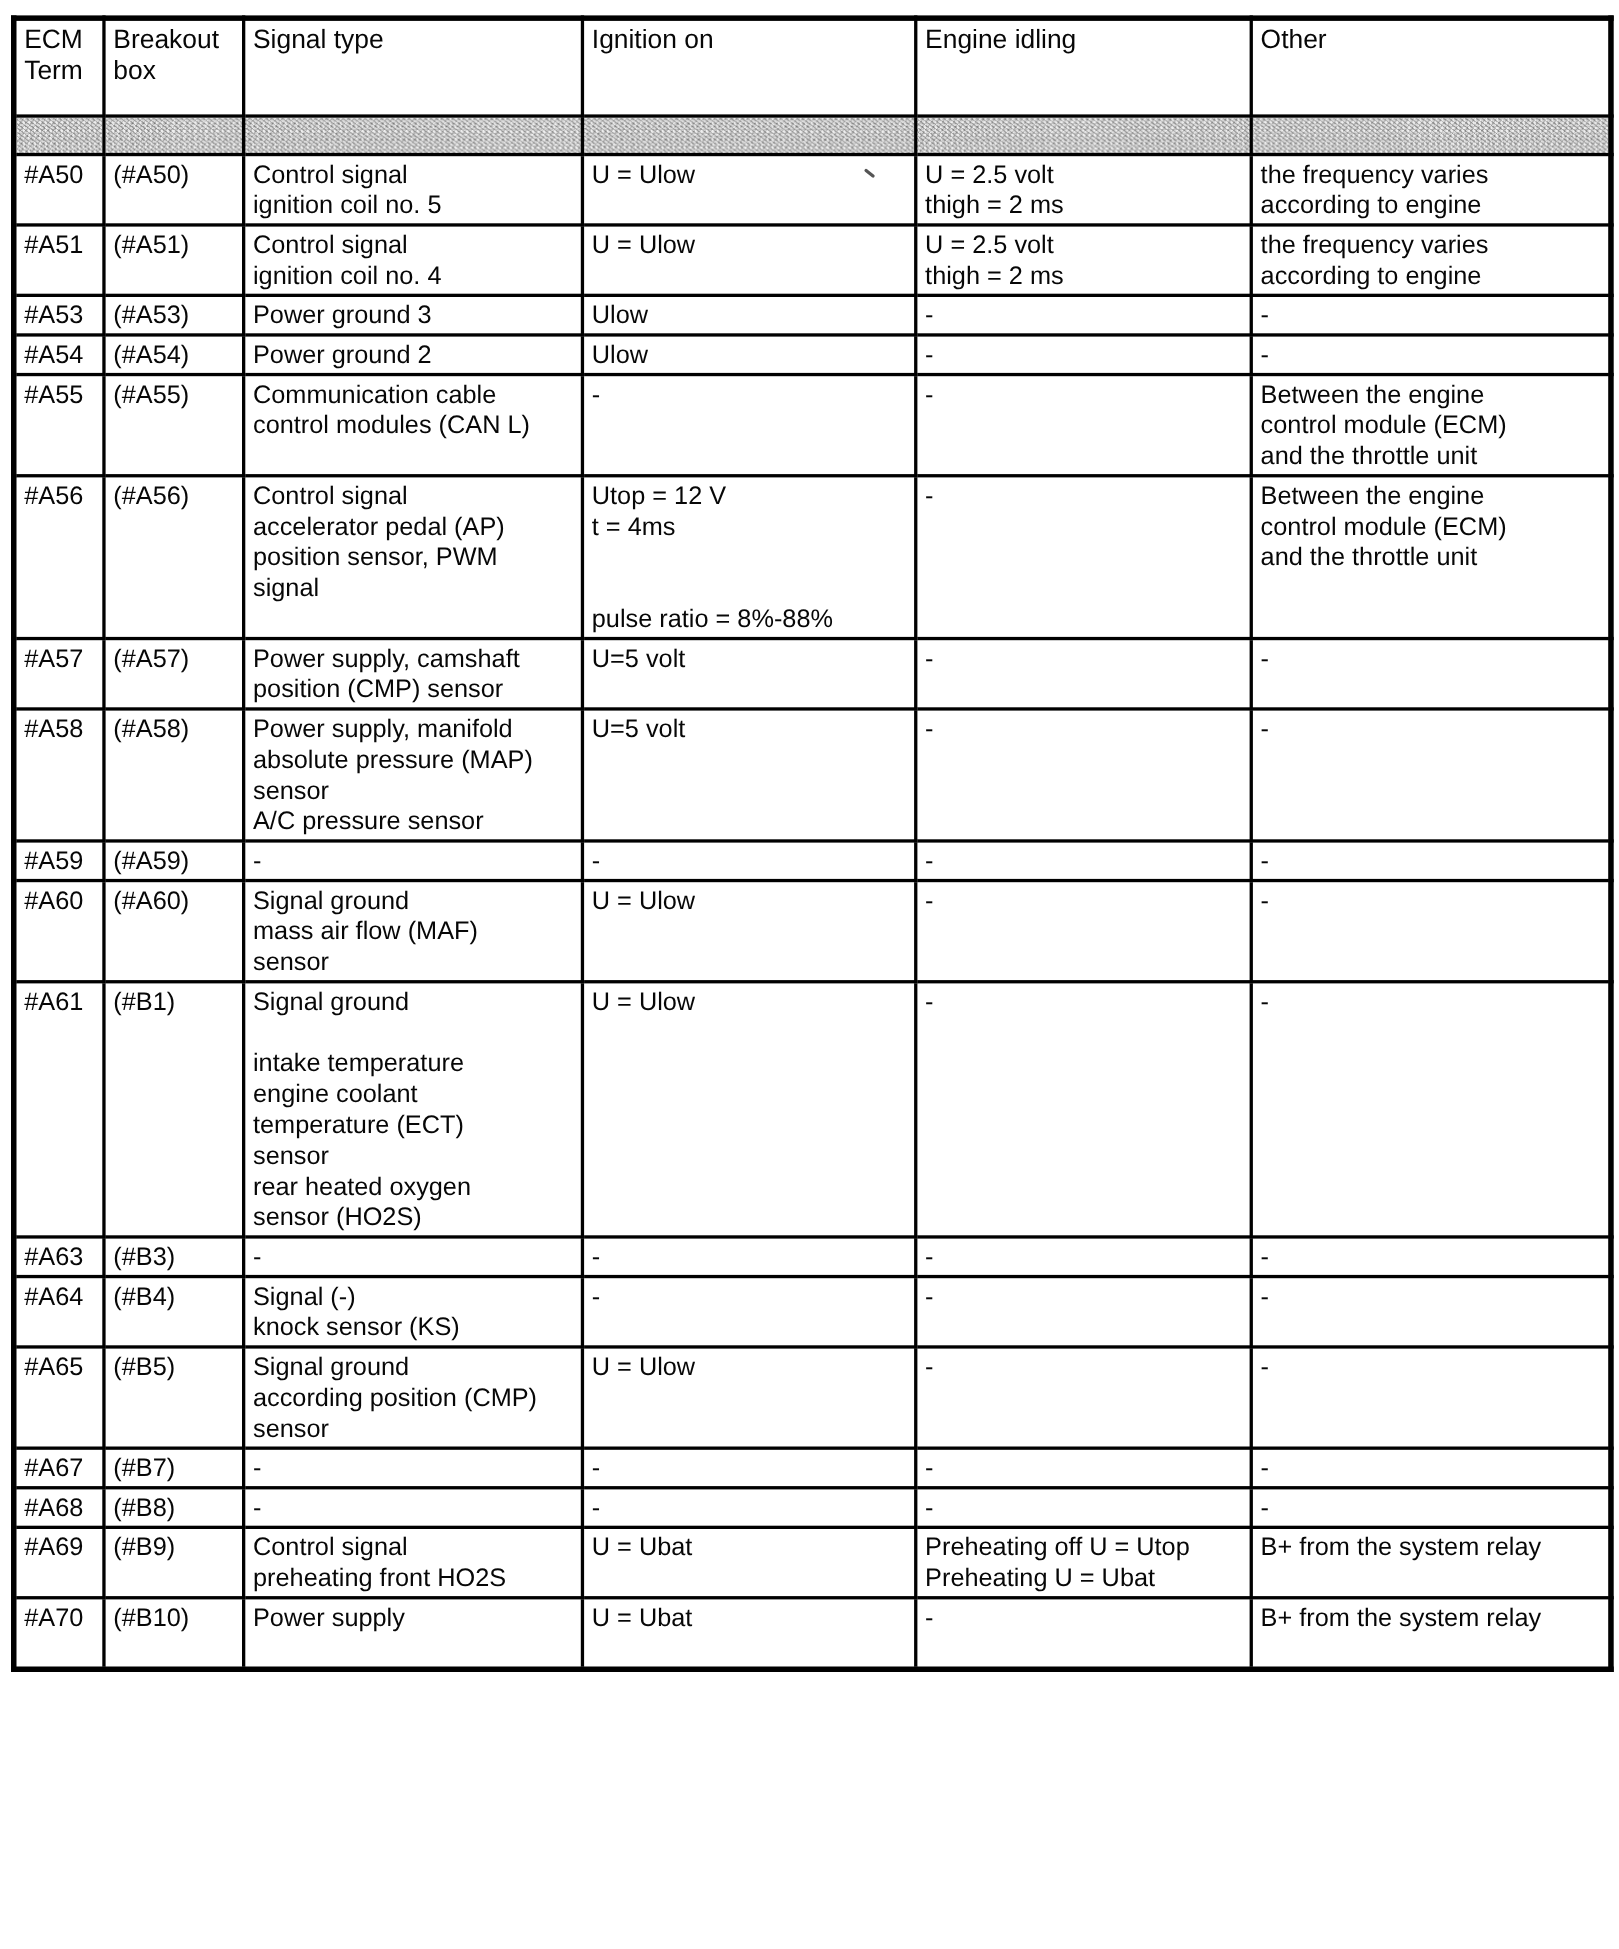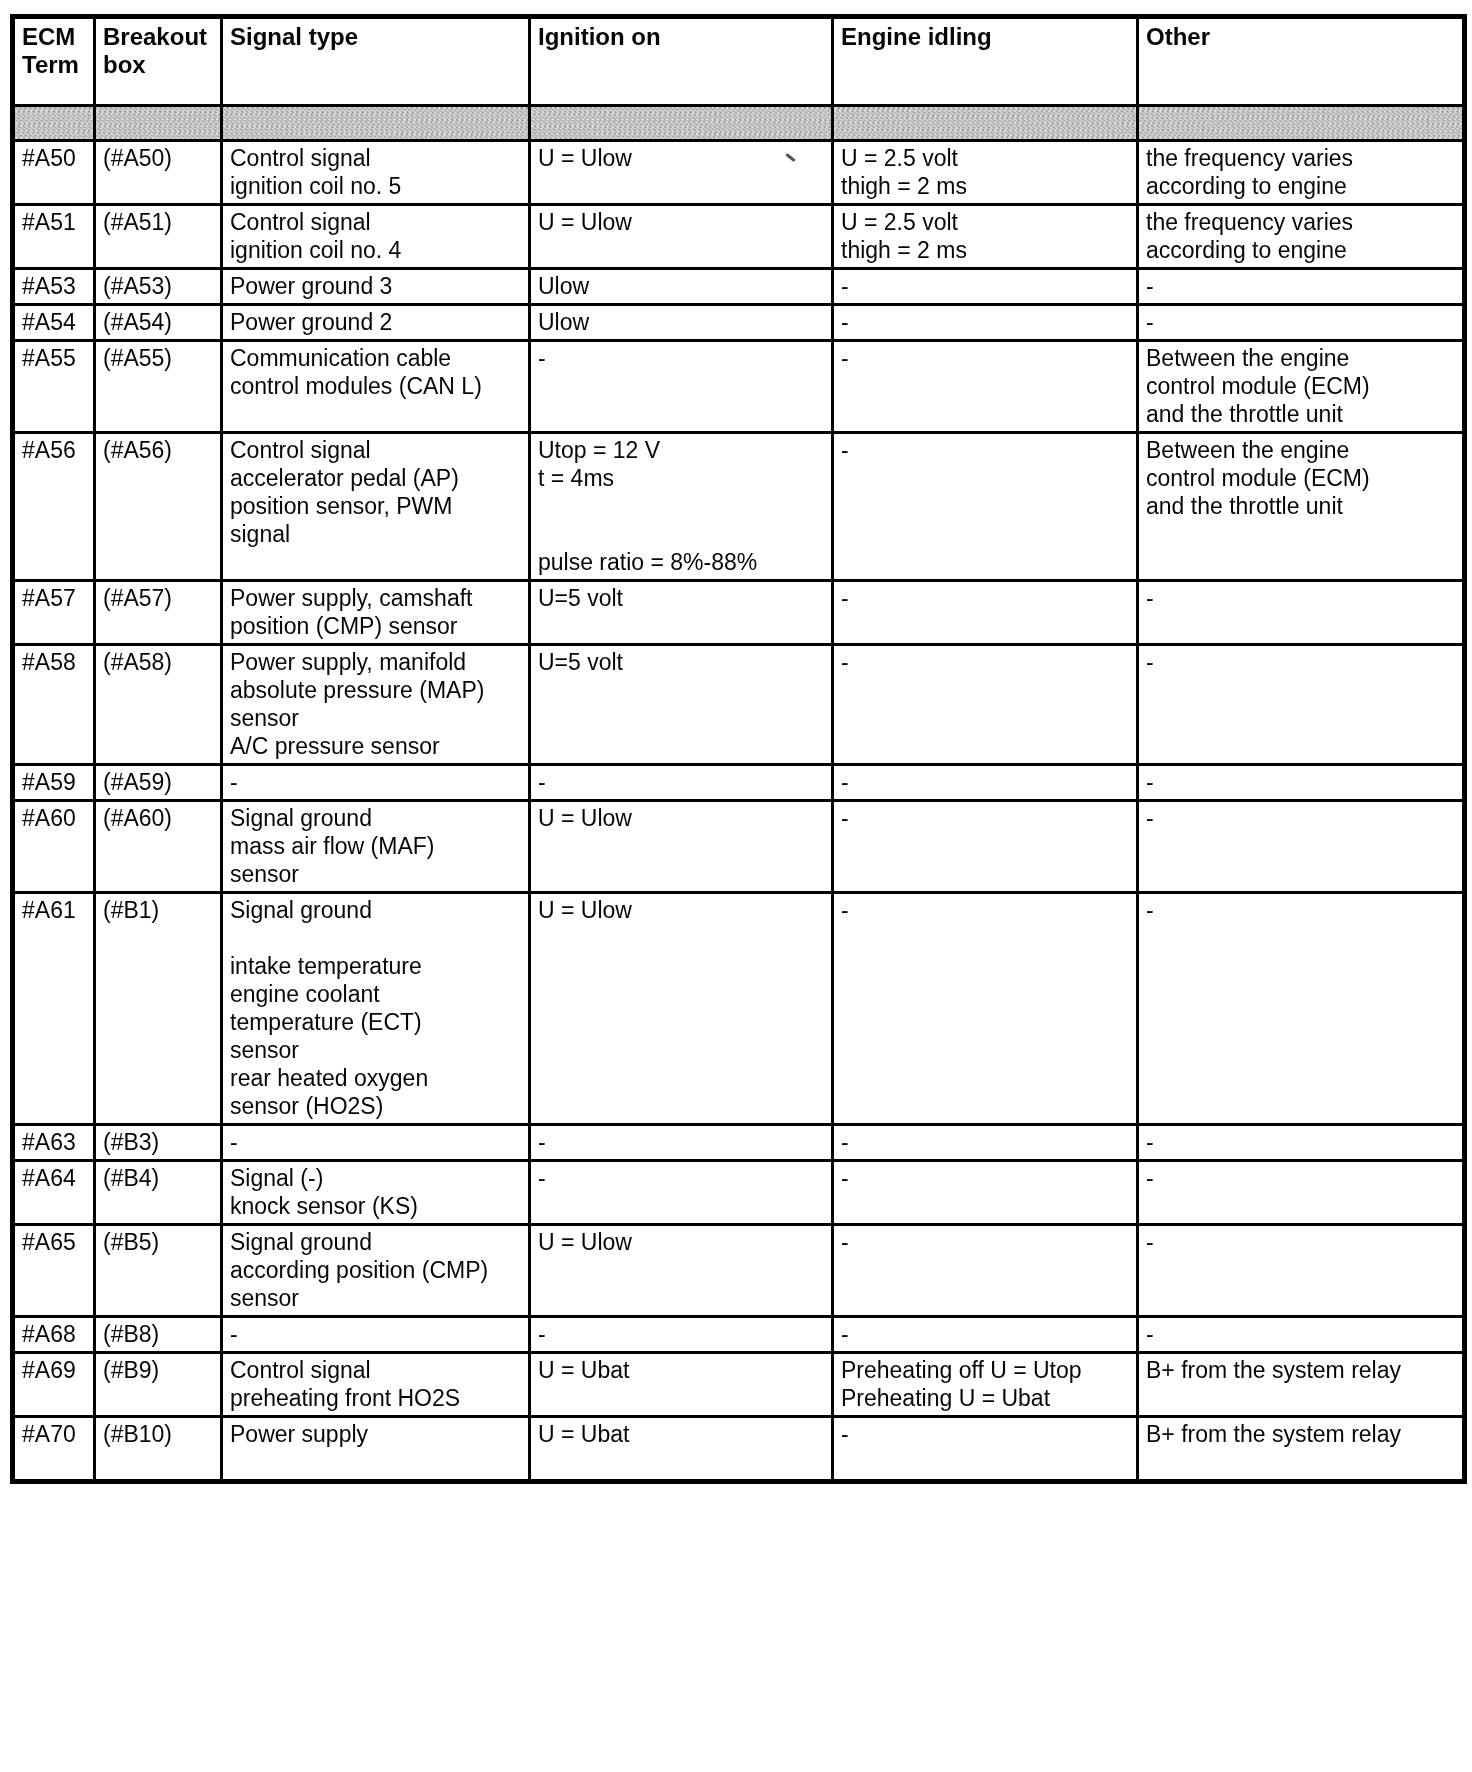--- a/index.html
+++ b/index.html
@@ -21,21 +21,21 @@
   th,td{
     border:3px solid #000;
     vertical-align:top;
     text-align:left;
     padding:2px 7px 3px 7px;
     font-size:23px;
     line-height:28px;
     overflow:hidden;
   }
   th{
-    font-weight:bold;
+    font-weight:normal;
     font-size:24px;
     height:78px;
     padding-top:4px;
   }
   .ln{min-height:28px;white-space:pre-wrap;}
   tr.speckle-row td{
     height:32px;
     padding:0;
     background-color:#dcdcdc;
     background-image:
@@ -414,20 +414,40 @@
           </td>
           <td>
             <div class="ln">-</div>
           </td>
           <td>
             <div class="ln">-</div>
           </td>
         </tr>
         <tr>
           <td>
+            <div class="ln">#A67</div>
+          </td>
+          <td>
+            <div class="ln">(#B7)</div>
+          </td>
+          <td>
+            <div class="ln">-</div>
+          </td>
+          <td>
+            <div class="ln">-</div>
+          </td>
+          <td>
+            <div class="ln">-</div>
+          </td>
+          <td>
+            <div class="ln">-</div>
+          </td>
+        </tr>
+        <tr>
+          <td>
             <div class="ln">#A68</div>
           </td>
           <td>
             <div class="ln">(#B8)</div>
           </td>
           <td>
             <div class="ln">-</div>
           </td>
           <td>
             <div class="ln">-</div>

